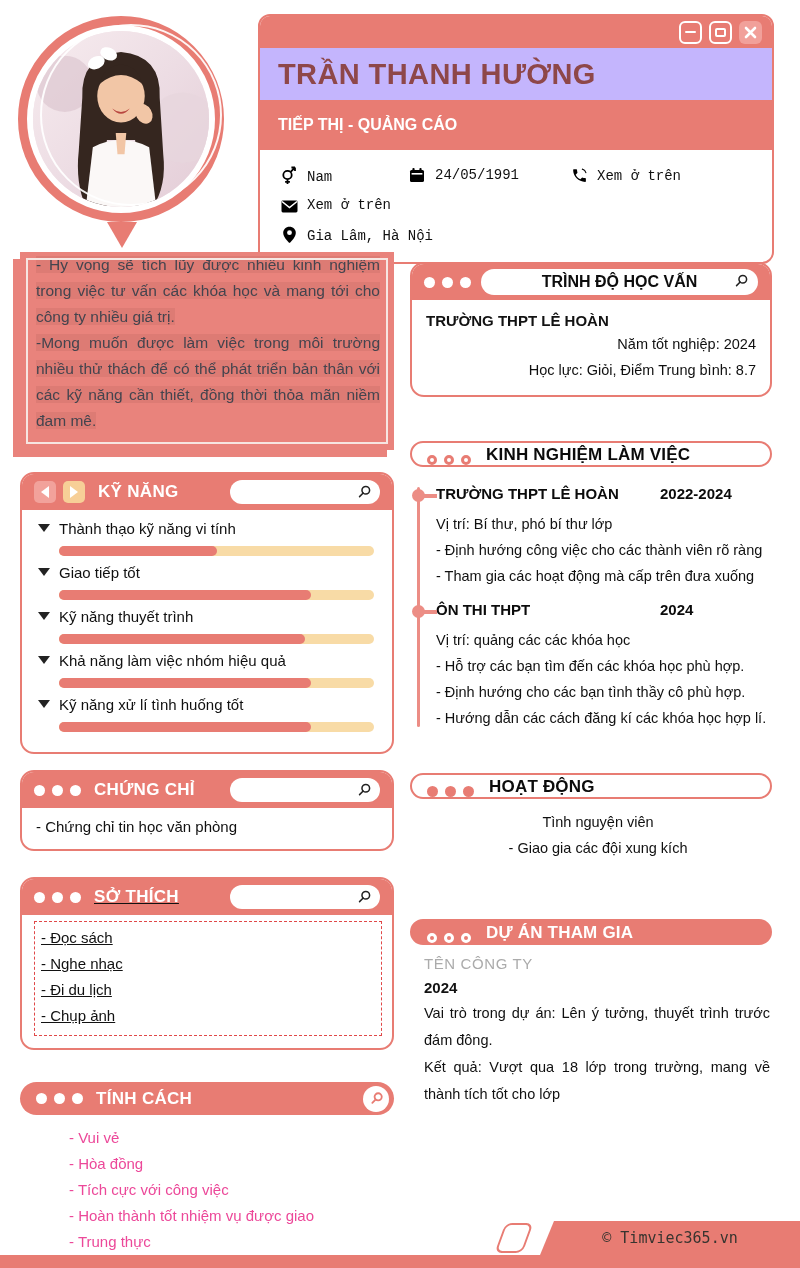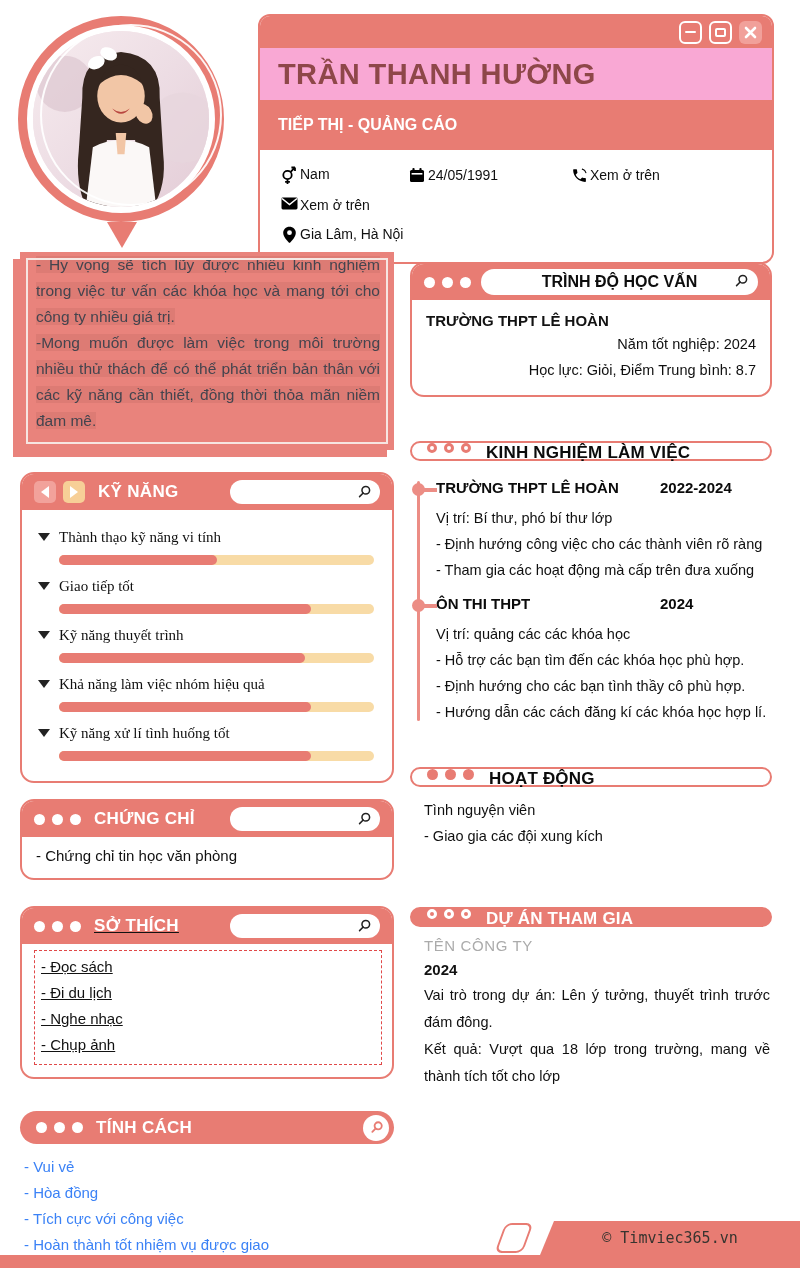--- a/index.html
+++ b/index.html
@@ -39,26 +39,26 @@
   
   .card{
     position:absolute;left:258px;top:14px;width:516px;background:#fff;
     border:2px solid var(--coral);border-radius:12px;overflow:hidden;
   }
   .titlebar{height:32px;background:var(--coral);display:flex;align-items:center;justify-content:flex-end;gap:7px;padding-right:10px;}
   .win-btn{width:23px;height:23px;border:2px solid #fff;border-radius:6px;display:flex;align-items:center;justify-content:center;}
   .win-btn.close{background:#F1A09A;border-color:transparent;}
   .glyph-minus{width:11px;height:2.5px;background:#fff;border-radius:1px;}
   .glyph-square{width:11px;height:9px;border:2px solid #fff;border-radius:2px;}
-  .name-band{height:52px;display:flex;align-items:center;padding:0 18px;background:#f9a8d4;}
+  .name-band{height:52px;display:flex;align-items:center;padding:0 18px;background:#c4b5fd;}
   .name-band h1{font-size:29px;font-weight:bold;color:var(--maroon);letter-spacing:.4px;}
   .subtitle-band{height:50px;background:var(--coral);display:flex;align-items:center;padding:0 18px;color:#fff;font-weight:bold;font-size:16px;}
   .info{padding:10px 20px 12px;}
   .info-row{display:flex;align-items:center;height:30px;}
-  .info-cell{display:flex;align-items:flex-start;gap:2px;font-size:14px;color:#101010;}
+  .info-cell{display:flex;align-items:flex-end;gap:9px;font-size:14px;color:#101010;font-family:Liberation Mono, monospace;}
   .info-cell .ic{display:flex;align-items:center;justify-content:center;width:18px;}
   .w130{width:128px;} .w165{width:162px;}
   
   .dots{display:flex;align-items:center;gap:7px;}
   .dot{width:11px;height:11px;border-radius:50%;background:#fff;}
   .dot.hollow-coral{width:10px;height:10px;background:#fff;border:3px solid var(--coral);}
   .dot.hollow-white{width:10px;height:10px;background:transparent;border:3px solid #fff;}
   .dot.solid-coral{background:var(--coral);}
   .search-pill{
     margin-left:auto;width:150px;height:24px;background:#fff;border-radius:13px;
@@ -76,68 +76,68 @@
   .box{border:2px solid var(--coral);border-radius:14px;background:#fff;overflow:hidden;}
   .box-header{height:36px;background:var(--coral);display:flex;align-items:center;padding:0 12px;gap:7px;}
   .box-title{color:#fff;font-weight:bold;font-size:17px;margin-left:6px;letter-spacing:.3px;text-align:right;}
   .nav-btn{width:22px;height:22px;border-radius:5px;display:flex;align-items:center;justify-content:center;}
   .nav-back{background:var(--coral-light);}
   .nav-fwd{background:var(--peach);}
   .tri-left{width:0;height:0;border-top:6px solid transparent;border-bottom:6px solid transparent;border-right:8px solid #fff;}
   .tri-right{width:0;height:0;border-top:6px solid transparent;border-bottom:6px solid transparent;border-left:8px solid #fff;}
   .skills-box{margin-top:22px;}
   .skills-body{padding:6px 16px 16px;}
-  .skill{margin-top:9px;font-family:Liberation Serif, serif;}
+  .skill{margin-top:0;}
   .skill-label{display:flex;align-items:center;gap:9px;font-size:15px;color:#101010;height:24px;}
   .tri-down{width:0;height:0;border-left:6px solid transparent;border-right:6px solid transparent;border-top:8px solid #222;}
   .bar{height:10px;border-radius:5px;background:var(--cream);margin:6px 2px 4px 21px;}
   .bar-fill{height:10px;border-radius:5px;background:var(--coral);}
   .cert-box{margin-top:16px;}
   .cert-body{padding:10px 14px 14px;font-size:15px;color:#101010;}
   .hobby-box{margin-top:26px;text-decoration:underline;}
   .dashed-list{border:1.5px dashed var(--dash-red);margin:6px 10px 12px 12px;padding:3px 10px 6px 6px;}
   .dashed-list div{font-size:15px;line-height:26px;color:#101010;}
   .personality{margin-top:32px;}
   .personality-header{
     height:33px;background:var(--coral);border-radius:17px;display:flex;align-items:center;
     padding:0 5px 0 16px;gap:7px;
   }
   .search-circle{margin-left:auto;width:26px;height:26px;border-radius:50%;background:#fff;display:flex;align-items:center;justify-content:center;color:var(--coral);}
   .personality-list{padding:10px 4px 0;}
-  .personality-list div{font-size:15px;line-height:26px;color:#3b82f6;}
+  .personality-list div{font-size:15px;line-height:26px;color:#ec4899;margin-left:45px;}
   
   .right-col{position:absolute;left:410px;top:262px;width:362px;}
   .edu-box{border:2px solid var(--coral);border-radius:14px;overflow:hidden;background:#fff;}
   .edu-header{height:36px;background:var(--coral);display:flex;align-items:center;padding:0 12px;gap:10px;}
   .edu-title-pill{
     flex:1;height:26px;background:#fff;border-radius:13px;position:relative;
     display:flex;align-items:center;justify-content:center;font-weight:bold;font-size:16px;color:#0d0d0d;
   }
   .edu-title-pill .mag{position:absolute;right:9px;top:4px;color:#222;}
   .edu-body{padding:4px 14px 12px;}
   .edu-school{font-weight:bold;font-size:15px;margin:8px 0 2px;}
   .edu-body p{font-size:14.5px;line-height:26px;color:#101010;text-align:right;}
   .section-pill{
-    height:20px;border:2px solid var(--coral);border-radius:16px;background:#fff;
-    display:flex;align-items:flex-start;padding:0 15px;gap:8px;
+    height:26px;border:2px solid var(--coral);border-radius:16px;background:#fff;
+    display:flex;align-items:flex-end;padding:0 15px;gap:8px;
   }
   .pill-title{font-weight:bold;font-size:17px;color:#0b0b0b;margin-left:7px;letter-spacing:.2px;}
   .section-pill.filled{background:var(--coral);border-color:var(--coral);}
   .section-pill.filled .pill-title{color:#fff;}
   .exp-pill{margin-top:44px;}
   .timeline{position:relative;margin-top:6px;padding-left:26px;}
   .timeline::before{content:"";position:absolute;left:7px;top:14px;bottom:4px;width:3px;background:#EC8D85;border-radius:2px;}
   .entry{position:relative;padding-top:12px;}
   .entry-head{display:flex;align-items:baseline;font-weight:bold;font-size:15px;color:#0b0b0b;height:26px;}
   .entry-period{position:absolute;left:224px;font-weight:bold;}
   .entry::before{content:"";position:absolute;left:-24px;top:16px;width:13px;height:13px;border-radius:50%;background:#EC8D85;}
   .entry::after{content:"";position:absolute;left:-12px;top:21px;width:13px;height:4px;background:#EC8D85;}
   .entry p{font-size:14.5px;line-height:26px;color:#101010;}
   .act-pill{margin-top:42px;}
-  .act-body{padding:10px 0 0 14px;}
+  .act-body{padding:10px 0 0 14px;text-align:center;}
   .act-body p{font-size:14.5px;line-height:26px;color:#101010;}
   .proj-pill{margin-top:58px;}
   .proj-body{padding:8px 2px 0 14px;}
   .proj-company{color:#ABABAB;font-size:15px;letter-spacing:.6px;margin-top:2px;}
   .proj-year{font-weight:bold;font-size:15px;margin:7px 0 4px;}
   .proj-body p.line{font-size:14.5px;line-height:27px;color:#101010;text-align:justify;}
   
   .footer-band{
     position:absolute;left:540px;right:0;bottom:13px;height:34px;background:var(--coral);
     clip-path:polygon(14px 0,100% 0,100% 100%,0 100%);
@@ -367,22 +367,22 @@
       <span class="box-title">SỞ THÍCH</span>
       <span class="search-pill">
         <svg width="16" height="16" viewBox="0 0 18 18">
             <circle cx="11" cy="7" r="4.3" fill="none" stroke="#222" stroke-width="1.7"></circle>
             <path d="M7.8 10.3 L4 14.2" stroke="#222" stroke-width="1.7" stroke-linecap="round"></path>
           </svg>
       </span>
     </div>
     <div class="dashed-list">
       <div>- Đọc sách</div>
+      <div>- Nghe nhạc</div>
       <div>- Đi du lịch</div>
-      <div>- Nghe nhạc</div>
       <div>- Chụp ảnh</div>
     </div>
   </div>
 
   <div class="personality">
     <div class="personality-header">
       <span class="dots">
           <span class="dot"></span>
           <span class="dot"></span>
           <span class="dot"></span>

